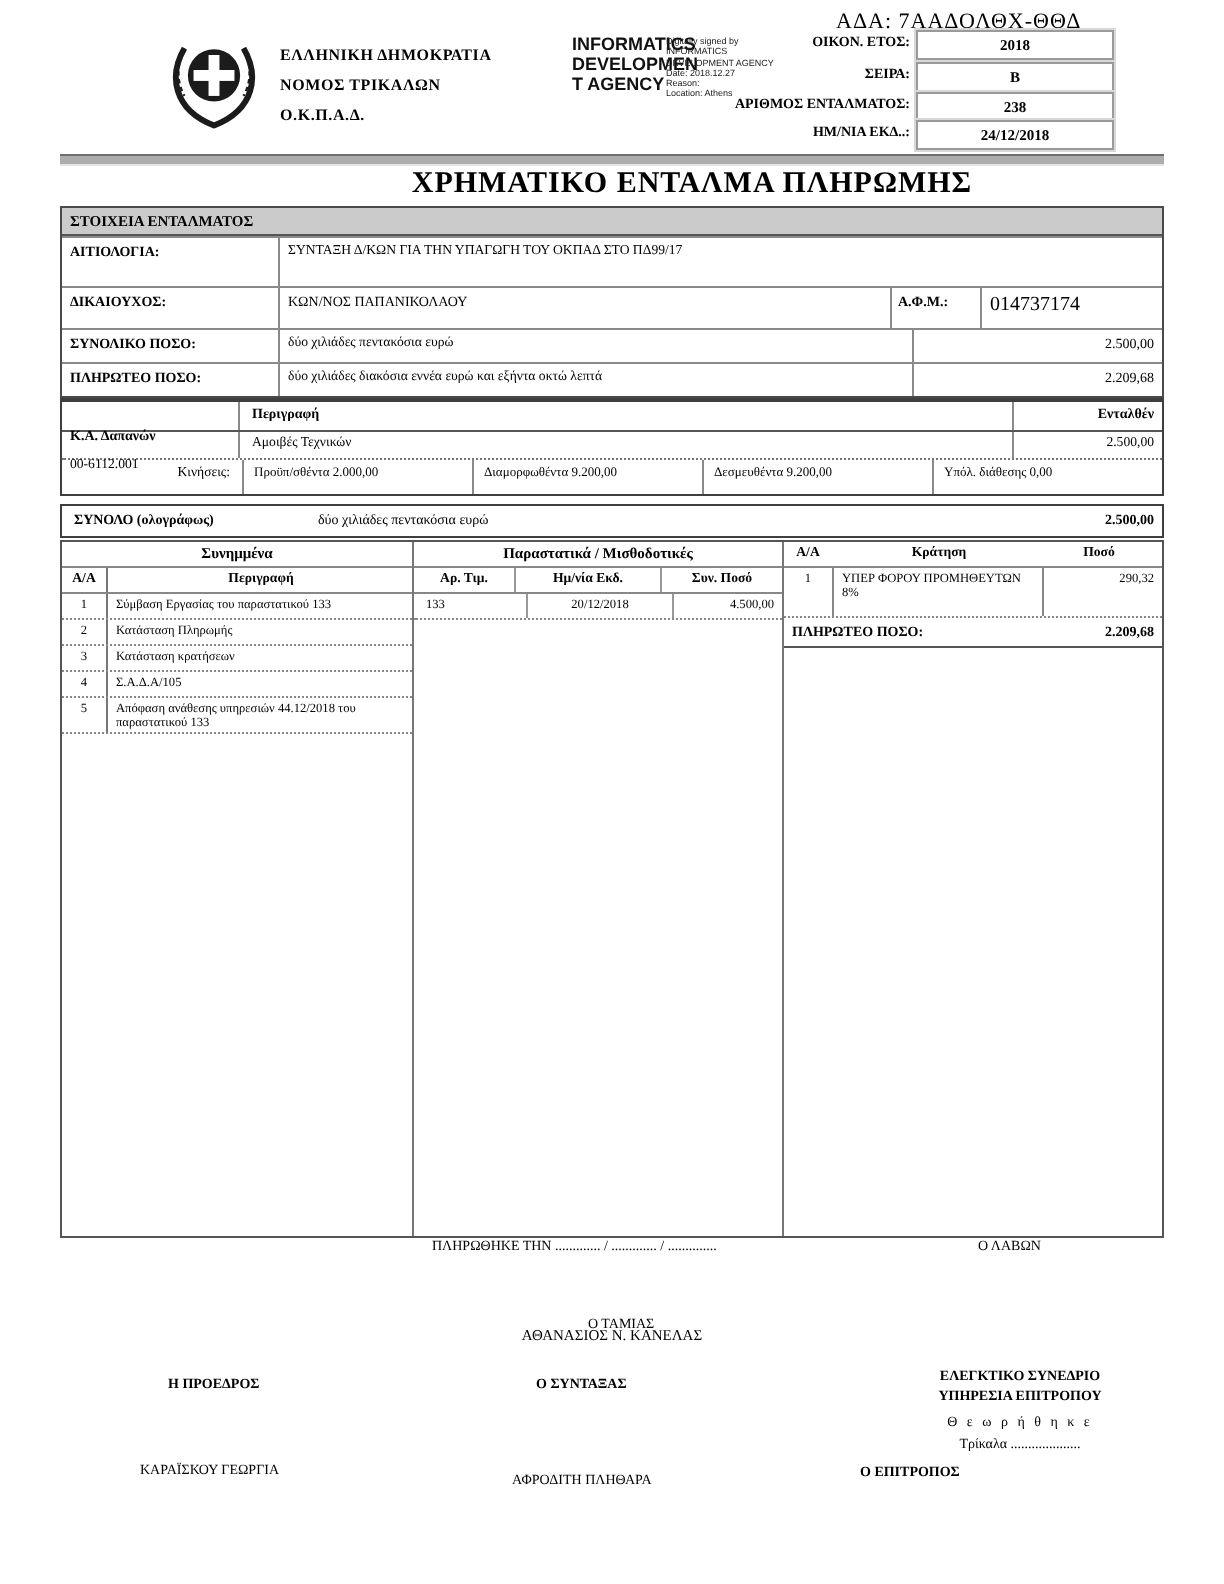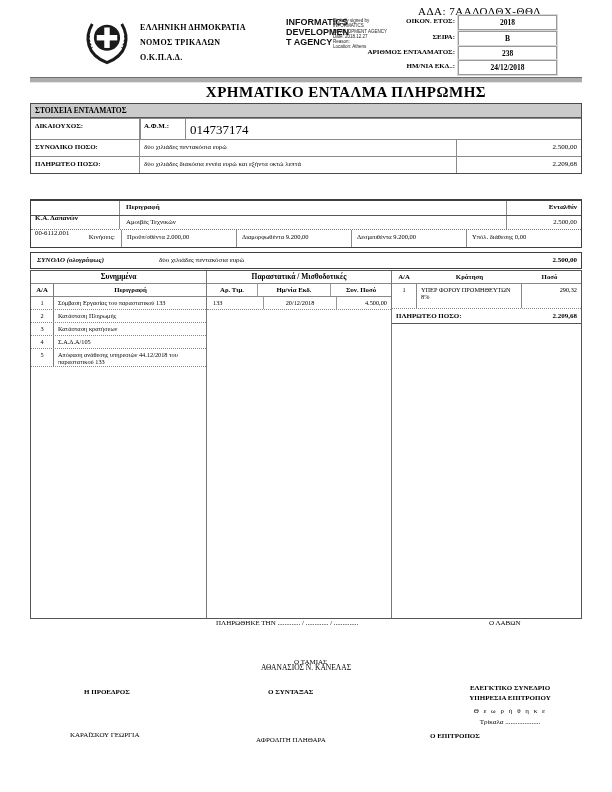--- a/index.html
+++ b/index.html
@@ -25,38 +25,38 @@
   
   .dtable{width:550px;border:1px solid #4a4a4a;}
   .sec-head{height:13px;background:#cbcbcb;border-bottom:1px solid #555;
             font-size:7.5px;font-weight:bold;line-height:13px;padding-left:4px;}
   .drow{display:flex;border-top:1px solid #8a8a8a;}
   .drow:first-of-type{border-top:none;}
   .dlab{width:100px;flex:none;border-right:1px solid #8a8a8a;padding:3px 4px 0 4px;
         font-size:7px;font-weight:bold;}
   .dval{flex:1;padding:3px 4px 0 4px;font-size:6.8px;}
   .afm-lab{width:38px;flex:none;border-left:1px solid #8a8a8a;padding:3px 3px 0 3px;font-size:7px;font-weight:bold;}
-  .afm-val{width:82px;flex:none;border-left:1px solid #8a8a8a;padding:3px 4px 0 4px;font-size:13px;}
+  .afm-val{width:82px;flex:none;border-left:1px solid #8a8a8a;padding:3px 4px 0 4px;font-size:10px;}
   .damt{width:120px;flex:none;border-left:1px solid #8a8a8a;padding:3px 4px 0 0;font-size:7px;text-align:right;}
 
   
   .katable{width:550px;border:1px solid #3f3f3f;border-top:2px solid #3f3f3f;}
   .karow{display:flex;}
   .ka-code{width:84px;flex:none;padding:13px 0 0 4px;border-right:1px solid #8a8a8a;}
   .ka-desc{flex:1;padding:2px 0 0 6px;}
   .ka-amt{width:70px;flex:none;text-align:right;padding:2px 4px 0 0;border-left:1px solid #8a8a8a;}
   .ka-head{height:14px;border-bottom:1px solid #555;font-size:7px;font-weight:bold;}
   .ka-data{height:13px;border-bottom:1px dotted #777;font-size:6.8px;}
   .ka-mov{height:17px;font-size:6.5px;}
   .mov-lab{width:84px;flex:none;text-align:right;padding:3px 6px 0 0;font-size:6.8px;}
   .mov-cell{flex:1;border-left:1px solid #8a8a8a;padding:3px 0 0 5px;}
 
   
   .sumrow{width:550px;height:15px;border:1px solid #3f3f3f;display:flex;font-size:7px;}
-  .sum-lab{width:118px;flex:none;padding:3px 0 0 6px;font-weight:bold;font-style:italic;}
+  .sum-lab{width:118px;flex:none;padding:3px 0 0 6px;font-weight:bold;}
   .sum-text{flex:1;padding:3px 0 0 4px;}
   .sum-amt{width:90px;flex:none;text-align:right;padding:3px 4px 0 0;font-weight:bold;}
 
   
   .bigbox{width:550px;height:347px;border:1px solid #555;}
   .vline{position:absolute;top:0;bottom:0;border-left:1px solid #777;}
   .col{position:absolute;top:0;}
   .col-title{height:12px;text-align:center;font-size:7.5px;font-weight:bold;line-height:12px;border-bottom:1px solid #888;}
   .subhead{display:flex;height:12px;font-size:6.8px;font-weight:bold;border-bottom:1px solid #888;}
   .att-aa{width:22px;flex:none;text-align:center;border-right:1px solid #777;padding-top:2px;}
@@ -121,22 +121,27 @@
 Date: 2018.12.27
 Reason:
 Location: Athens</div>
 
   <div class="abs band" style="left:30px;top:77px;"></div>
 
   <div class="abs doc-title" style="left:0;top:84px;">ΧΡΗΜΑΤΙΚΟ ΕΝΤΑΛΜΑ ΠΛΗΡΩΜΗΣ</div>
 
   <div class="abs dtable" style="left:30px;top:103px;">
     <div class="sec-head">ΣΤΟΙΧΕΙΑ ΕΝΤΑΛΜΑΤΟΣ</div>
+    <div class="drow" style="height:24px;">
+      <div class="dlab">ΑΙΤΙΟΛΟΓΙΑ:</div>
+      <div class="dval">ΣΥΝΤΑΞΗ Δ/ΚΩΝ ΓΙΑ ΤΗΝ ΥΠΑΓΩΓΗ ΤΟΥ ΟΚΠΑΔ ΣΤΟ ΠΔ99/17</div>
+    </div>
     <div class="drow" style="height:20px;">
       <div class="dlab">ΔΙΚΑΙΟΥΧΟΣ:</div>
+      <div class="dval" style="font-size:7px;">ΚΩΝ/ΝΟΣ ΠΑΠΑΝΙΚΟΛΑΟΥ</div>
       <div class="afm-lab">Α.Φ.Μ.:</div>
       <div class="afm-val">014737174</div>
     </div>
     <div class="drow" style="height:16px;">
       <div class="dlab">ΣΥΝΟΛΙΚΟ ΠΟΣΟ:</div>
       <div class="dval">δύο χιλιάδες πεντακόσια ευρώ</div>
       <div class="damt">2.500,00</div>
     </div>
     <div class="drow" style="height:16px;">
       <div class="dlab">ΠΛΗΡΩΤΕΟ ΠΟΣΟ:</div>

